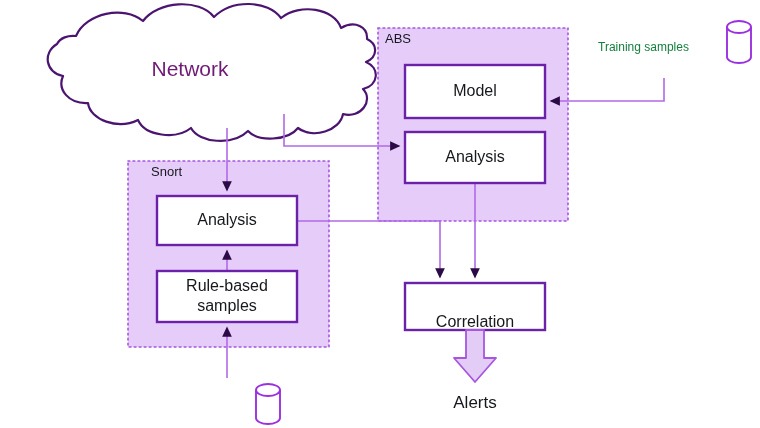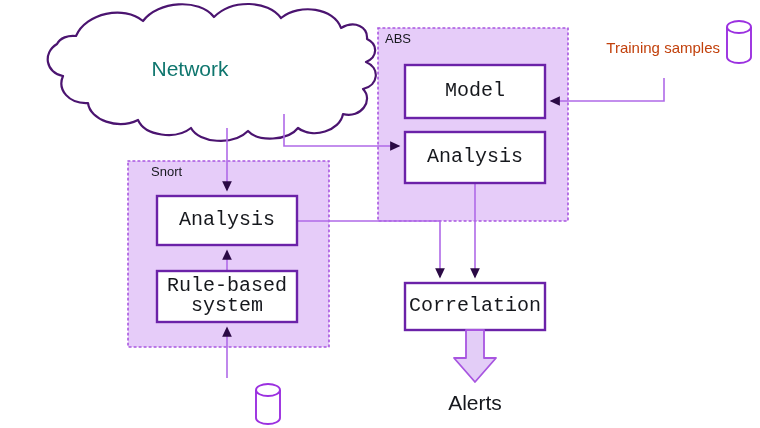--- a/index.html
+++ b/index.html
@@ -25,54 +25,54 @@
     position: absolute;
     left: 0; top: 0;
     width: 760px;
     height: 428px;
     overflow: visible;
   }
   .node-label {
     position: absolute;
     text-align: center;
     color: #16181d;
-    font-family: Liberation Mono, monospace;
-    font-size: 20px;
+    font-family: Liberation Sans, sans-serif;
+    font-size: 16px;
     line-height: 20px;
     pointer-events: none;
     white-space: pre-line;
   }
   .group-label {
     position: absolute;
     color: #16181d;
     font-family: Liberation Sans, sans-serif;
     font-size: 13px;
     line-height: 15px;
   }
   .side-label {
     position: absolute;
-    color: #c2410c;
+    color: #15803d;
     font-family: "Liberation Sans", sans-serif;
-    font-size: 15px;
+    font-size: 12px;
     line-height: 17px;
-    text-align: right;
+    text-align: left;
   }
   .cloud-label {
     position: absolute;
-    color: #0f766e;
+    color: #701a75;
     font-family: "Liberation Sans", sans-serif;
     font-size: 21px;
     line-height: 24px;
     text-align: center;
   }
   .alerts-label {
     position: absolute;
     color: #16181d;
     font-family: "Liberation Sans", sans-serif;
-    font-size: 21px;
+    font-size: 17px;
     line-height: 20px;
     text-align: center;
   }
 </style>
 </head>
 <body>
 
 <div id="diagram-root">
 
   <svg class="layer" viewBox="0 0 760 428">
@@ -151,22 +151,22 @@
 
   <div class="group-label" style="left:385px; top:31px;">ABS</div>
 
   <div class="node-label" style="left:405px; top:81px; width:140px;">Model</div>
 
   <div class="node-label" style="left:405px; top:147px; width:140px;">Analysis</div>
 
   <div class="node-label" style="left:157px; top:210px; width:140px;">Analysis</div>
 
   <div class="node-label" style="left:157px; top:276px; width:140px;">Rule-based
-system</div>
+samples</div>
 
-  <div class="node-label" style="left:405px; top:296px; width:140px;">Correlation</div>
+  <div class="node-label" style="left:405px; top:312px; width:140px;">Correlation</div>
 
   <div class="side-label" style="left:598px; top:39px; width:122px;">Training samples</div>
 
 
   <div class="alerts-label" style="left:405px; top:393px; width:140px;">Alerts</div>
 
 </div>
 
 </body></html>

